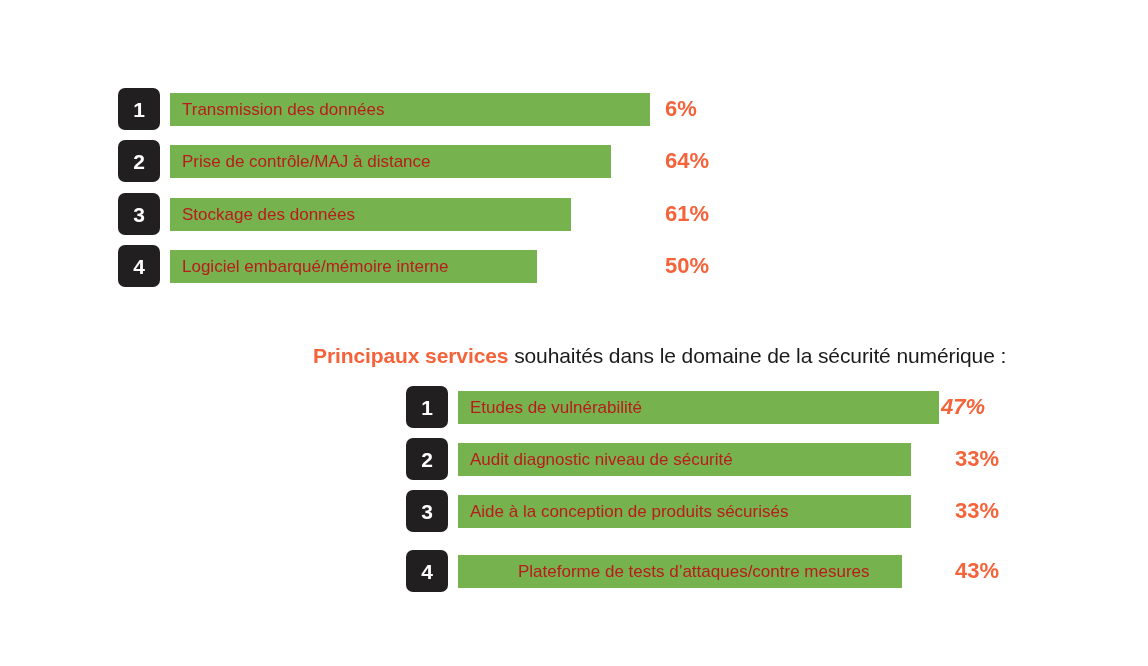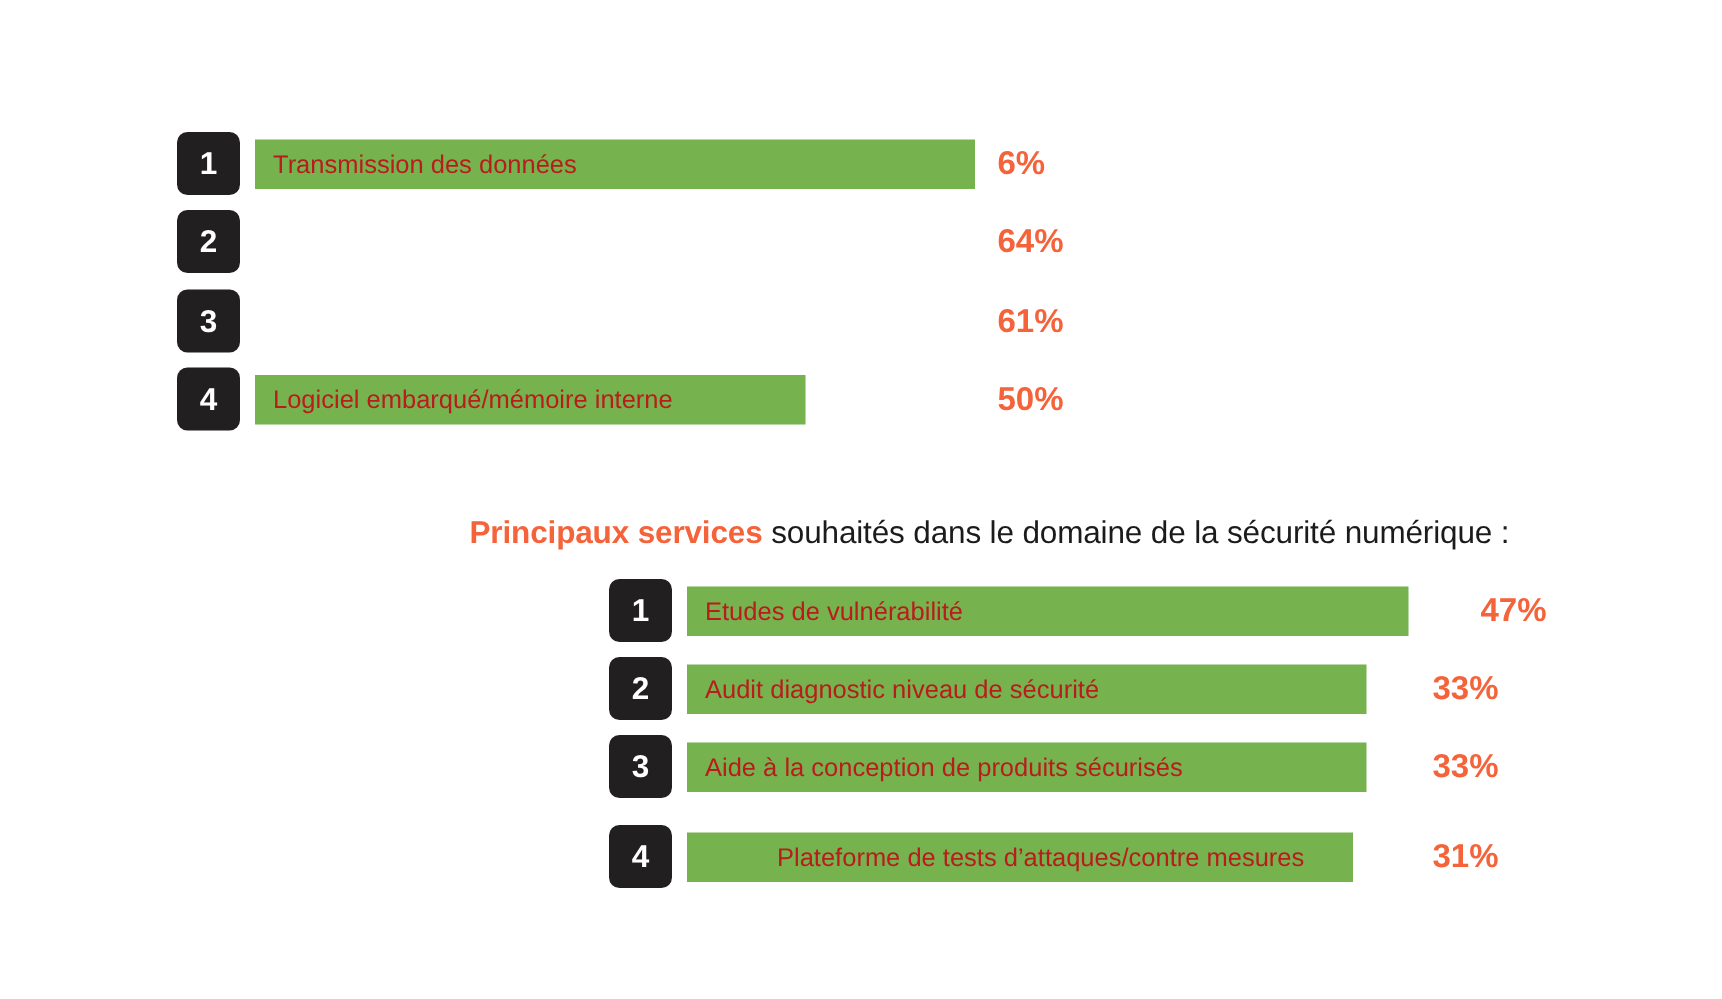--- a/index.html
+++ b/index.html
@@ -134,26 +134,34 @@
         <div class="bar-fill" style="width:480px;"></div>
         <div class="bar-label" style="left:0; width:480px;">Transmission des données</div>
       </div>
       <div class="bar-value" style="left:547px;">6%</div>
     </div>
 
     <div class="bar-row" style="left:118px; top:140px; width:620px;">
       <div class="rank-badge">
         <span>2</span>
       </div>
+      <div class="bar-track" style="left:52px; width:441px;">
+        <div class="bar-fill" style="width:441px;"></div>
+        <div class="bar-label" style="left:0; width:441px;">Prise de contrôle/MAJ à distance</div>
+      </div>
       <div class="bar-value" style="left:547px;text-align:right;">64%</div>
     </div>
 
     <div class="bar-row" style="left:118px; top:193px; width:620px;">
       <div class="rank-badge">
         <span>3</span>
+      </div>
+      <div class="bar-track" style="left:52px; width:401px;">
+        <div class="bar-fill" style="width:401px;"></div>
+        <div class="bar-label" style="left:0; width:401px;">Stockage des données</div>
       </div>
       <div class="bar-value" style="left:547px;">61%</div>
     </div>
 
     <div class="bar-row" style="left:118px; top:245px; width:620px;">
       <div class="rank-badge">
         <span>4</span>
       </div>
       <div class="bar-track" style="left:52px; width:367px;">
         <div class="bar-fill" style="width:367px;"></div>
@@ -171,21 +179,21 @@
   <div class="chart" id="chart-services">
 
     <div class="bar-row" style="left:406px; top:386px; width:640px;">
       <div class="rank-badge">
         <span>1</span>
       </div>
       <div class="bar-track" style="left:52px; width:481px;">
         <div class="bar-fill" style="width:481px;"></div>
         <div class="bar-label" style="left:0; width:431px;">Etudes de vulnérabilité</div>
       </div>
-      <div class="bar-value" style="left:581px;">47%</div>
+      <div class="bar-value" style="left:535px;font-style:italic;">47%</div>
     </div>
 
     <div class="bar-row" style="left:406px; top:438px; width:640px;">
       <div class="rank-badge">
         <span>2</span>
       </div>
       <div class="bar-track" style="left:52px; width:453px;">
         <div class="bar-fill" style="width:453px;"></div>
         <div class="bar-label" style="left:0; width:504px;border-radius:14px;">Audit diagnostic niveau de sécurité</div>
       </div>
@@ -204,18 +212,18 @@
     </div>
 
     <div class="bar-row" style="left:406px; top:550px; width:640px;">
       <div class="rank-badge">
         <span>4</span>
       </div>
       <div class="bar-track" style="left:52px; width:444px;">
         <div class="bar-fill" style="width:444px;"></div>
         <div class="bar-label" style="left:0; width:444px;margin-left:48px;">Plateforme de tests d’attaques/contre mesures</div>
       </div>
-      <div class="bar-value" style="left:549px;">31%</div>
+      <div class="bar-value" style="left:549px;">43%</div>
     </div>
 
   </div>
 
 </div>
 
 </body></html>

